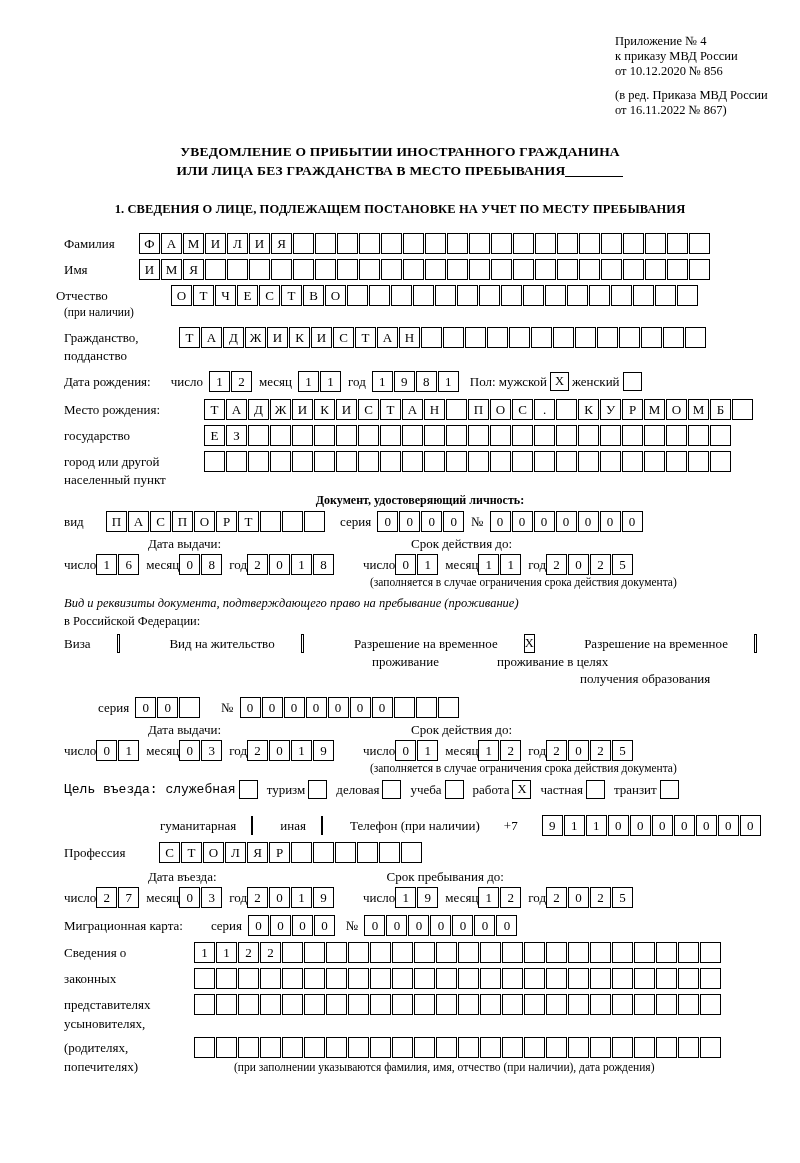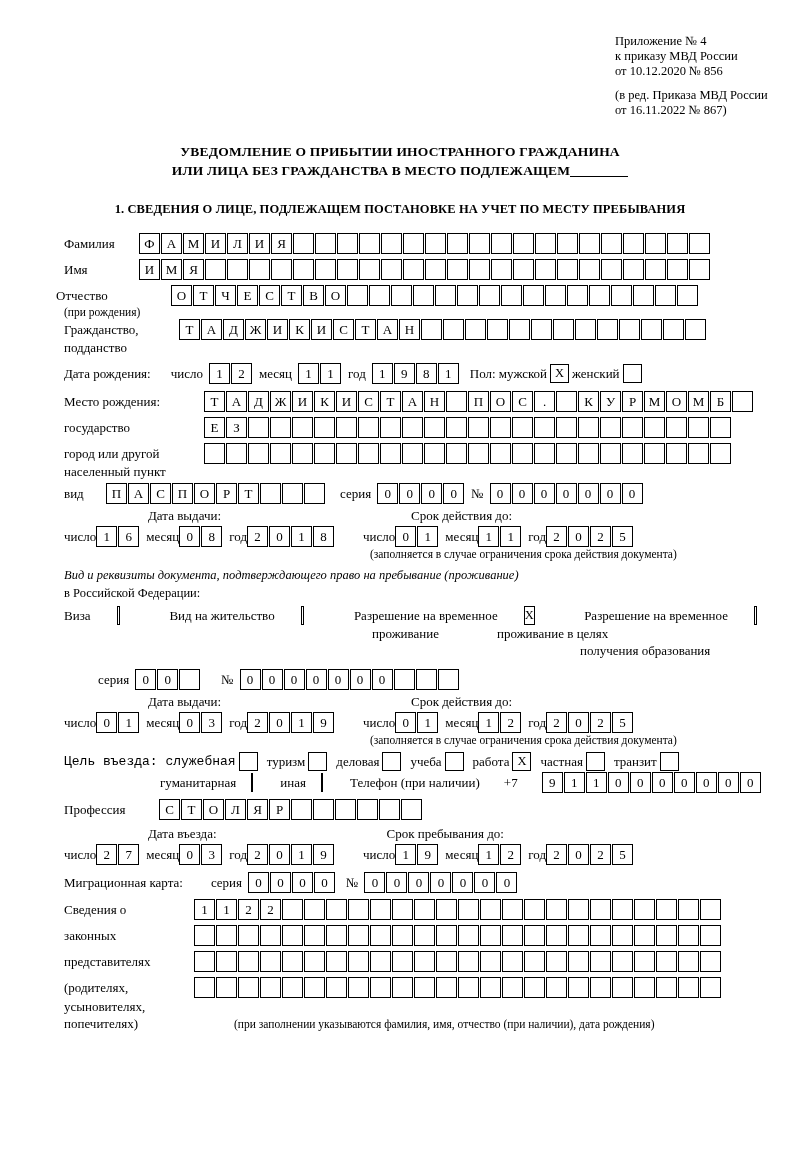--- a/index.html
+++ b/index.html
@@ -35,21 +35,21 @@
     <div>к приказу МВД России</div>
     <div>от 10.12.2020 № 856</div>
     <div class="gap"></div>
     <div>(в ред. Приказа МВД России</div>
     <div>от 16.11.2022 № 867)</div>
   </div>
 
 
   <div class="title">
     <div>УВЕДОМЛЕНИЕ О ПРИБЫТИИ ИНОСТРАННОГО ГРАЖДАНИНА</div>
-    <div><span>ИЛИ ЛИЦА БЕЗ ГРАЖДАНСТВА В МЕСТО ПОДЛЕЖАЩЕМ</span><span class="u"></span></div>
+    <div><span>ИЛИ ЛИЦА БЕЗ ГРАЖДАНСТВА В МЕСТО ПРЕБЫВАНИЯ</span><span class="u"></span></div>
   </div>
 
   <div class="sect">1. СВЕДЕНИЯ О ЛИЦЕ, ПОДЛЕЖАЩЕМ ПОСТАНОВКЕ НА УЧЕТ ПО МЕСТУ ПРЕБЫВАНИЯ</div>
 
   <div class="row" style="margin-top:16px;">
     <div class="lbl" style="width:75px;margin-left:24px;">Фамилия</div>
     <div class="cells">
         <div class="c">Ф</div>
         <div class="c">А</div>
         <div class="c">М</div>
@@ -134,24 +134,24 @@
         <div class="c"></div>
         <div class="c"></div>
         <div class="c"></div>
         <div class="c"></div>
         <div class="c"></div>
         <div class="c"></div>
         <div class="c"></div>
       </div>
   </div>
   <div class="row" style="margin-top:0;">
-    <div class="lbl small" style="width:115px;margin-left:24px;">(при рождения)</div>
-  </div>
-
-  <div class="row" style="margin-top:1px;">
+    <div class="lbl small" style="width:115px;margin-left:24px;">(при наличии)</div>
+  </div>
+
+  <div class="row" style="margin-top:9px;">
     <div class="lbl" style="width:115px;margin-left:24px;">Гражданство,</div>
     <div class="cells">
         <div class="c">Т</div>
         <div class="c">А</div>
         <div class="c">Д</div>
         <div class="c">Ж</div>
         <div class="c">И</div>
         <div class="c">К</div>
         <div class="c">И</div>
         <div class="c">С</div>
@@ -294,20 +294,23 @@
         <div class="c"></div>
         <div class="c"></div>
         <div class="c"></div>
         <div class="c"></div>
       </div>
   </div>
   <div class="row" style="margin-top:0;">
     <div class="lbl" style="width:140px;margin-left:24px;">населенный пункт</div>
   </div>
 
+  <div class="row" style="margin-top:5px;justify-content:center;">
+    <div class="lbl" style="font-weight:bold;font-size:12px;margin-left:40px;">Документ, удостоверяющий личность:</div>
+  </div>
 
   <div class="row" style="margin-top:3px;">
     <div class="lbl" style="width:42px;margin-left:24px;">вид</div>
     <div class="cells">
         <div class="c">П</div>
         <div class="c">А</div>
         <div class="c">С</div>
         <div class="c">П</div>
         <div class="c">О</div>
         <div class="c">Р</div>
@@ -510,21 +513,21 @@
     <div class="lbl">работа</div>
     <div class="box">X</div>
     <div class="sp6"></div>
     <div class="lbl">частная</div>
     <div class="box"></div>
     <div class="sp6"></div>
     <div class="lbl">транзит</div>
     <div class="box"></div>
   </div>
 
-  <div class="row" style="margin-top:1px;gap:12px;">
+  <div class="row" style="margin-top:16px;gap:12px;">
     <div class="lbl" style="margin-left:120px;">гуманитарная</div>
     <div class="box"></div>
     <div class="sp14"></div>
     <div class="lbl">иная</div>
     <div class="box"></div>
     <div class="sp20"></div>
     <div class="lbl">Телефон (при наличии)</div>
     <div class="sp14"></div>
     <div class="lbl">+7</div>
     <div class="sp6"></div>
@@ -712,20 +715,23 @@
         <div class="c"></div>
         <div class="c"></div>
         <div class="c"></div>
         <div class="c"></div>
         <div class="c"></div>
         <div class="c"></div>
         <div class="c"></div>
         <div class="c"></div>
       </div>
   </div>
+  <div class="row" style="margin-top:1px;">
+    <div class="lbl" style="width:130px;margin-left:24px;">усыновителях,</div>
+  </div>
   <div class="row">
     <div class="lbl" style="width:130px;margin-left:24px;">(родителях,</div>
     <div class="cells">
         <div class="c"></div>
         <div class="c"></div>
         <div class="c"></div>
         <div class="c"></div>
         <div class="c"></div>
         <div class="c"></div>
         <div class="c"></div>
@@ -740,22 +746,19 @@
         <div class="c"></div>
         <div class="c"></div>
         <div class="c"></div>
         <div class="c"></div>
         <div class="c"></div>
         <div class="c"></div>
         <div class="c"></div>
         <div class="c"></div>
         <div class="c"></div>
       </div>
-  </div>
-  <div class="row" style="margin-top:1px;">
-    <div class="lbl" style="width:130px;margin-left:24px;">усыновителях,</div>
   </div>
   <div class="row" style="margin-top:1px;">
     <div class="lbl" style="width:130px;margin-left:24px;">попечителях)</div>
     <div class="note" style="margin-left:40px;">(при заполнении указываются фамилия, имя, отчество (при наличии), дата рождения)</div>
   </div>
 
 </div>
 
 </body></html>

